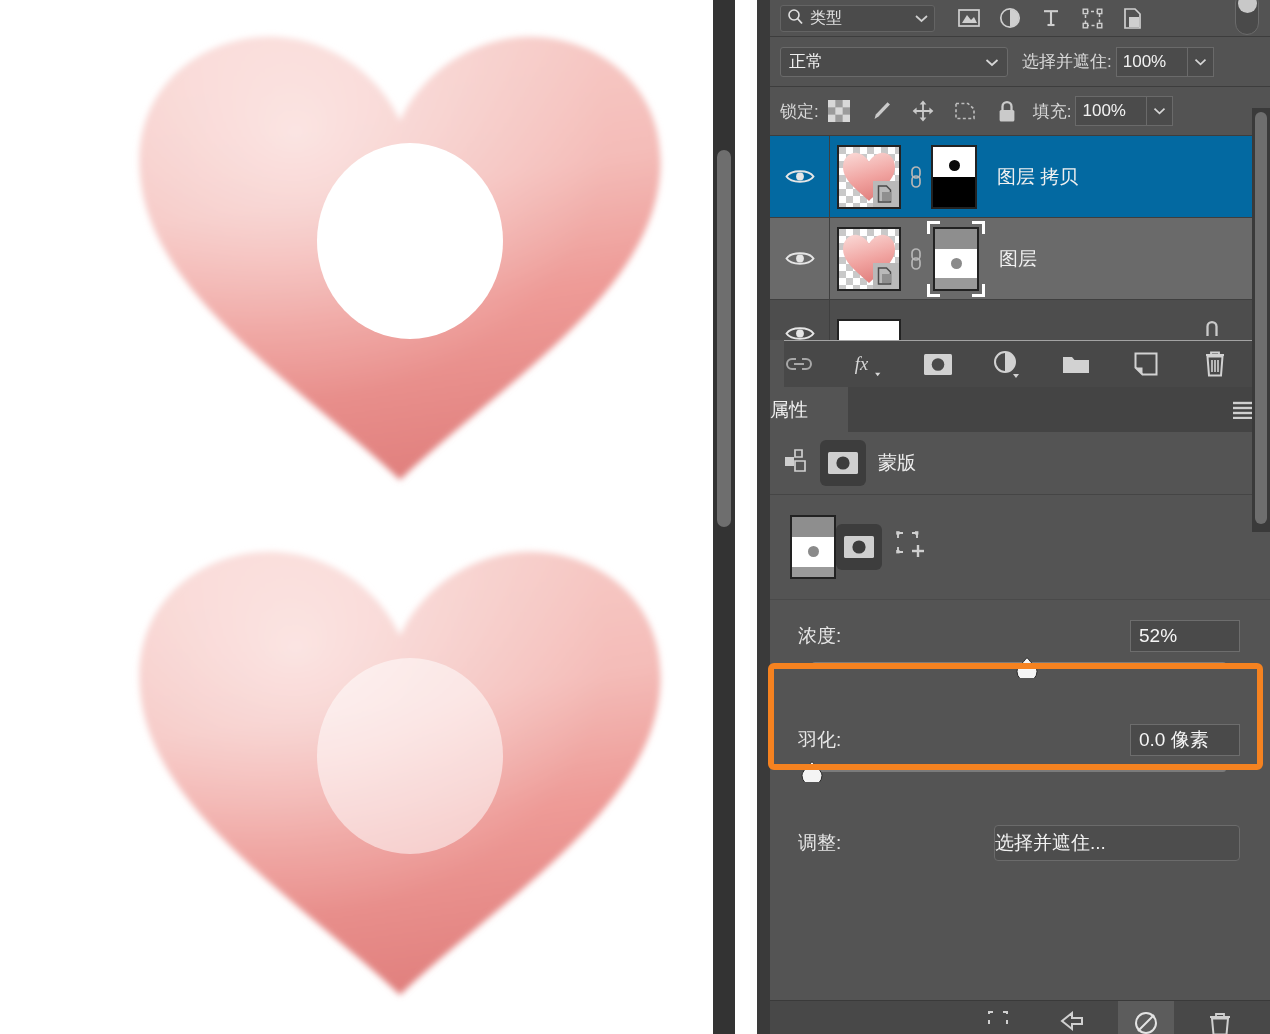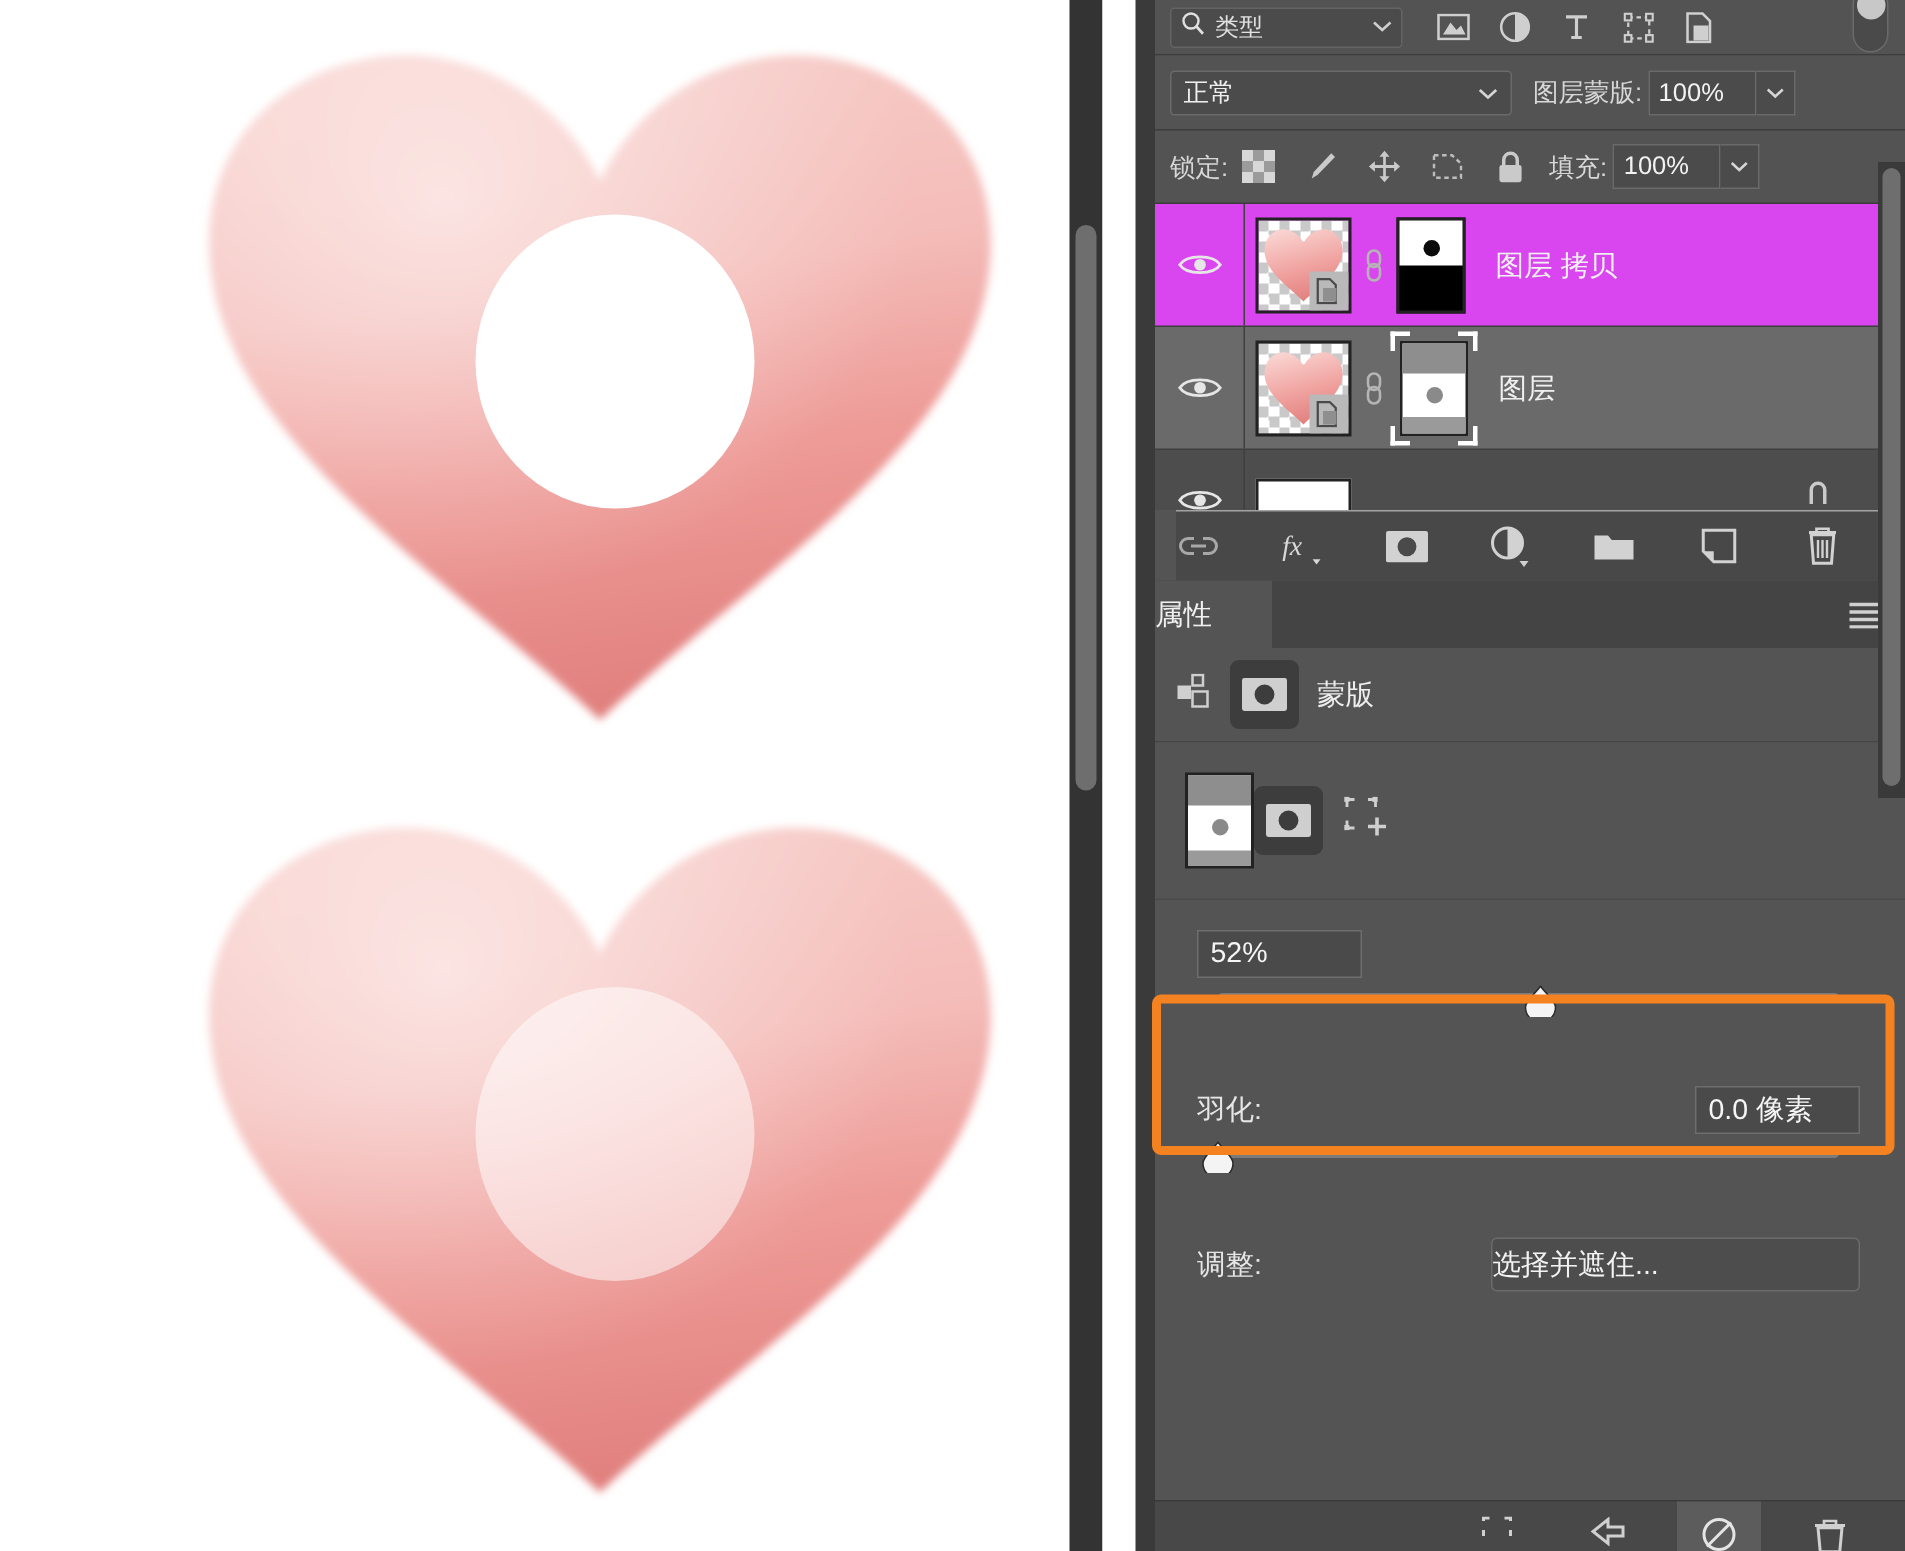--- a/index.html
+++ b/index.html
@@ -106,21 +106,21 @@
   
   #layer-list {
     position: relative;
     height: 204px; background: #4b4b4b;
     overflow: hidden;
   }
   .layer-row {
     position: relative;
     height: 82px; display: flex; align-items: center;
     border-bottom: 1px solid #3f3f3f;
-    background: #d946ef;
+    background: #0369a1;
   }
   .layer-row.selected { background: #6a6a6a; }
   .eye-cell {
     width: 60px; height: 100%;
     display: flex; align-items: center; justify-content: center;
     border-right: 1px solid #3f3f3f;
   }
   .thumb-layer {
     width: 64px; height: 64px; margin-left: 7px;
     border: 2px solid #222; position: relative; overflow: hidden;
@@ -387,21 +387,21 @@
 
       <div class="row-blend">
         <div class="blend-select">
           <span class="txt">正常</span>
           <span>
             <svg width="14" height="9" viewBox="0 0 14 9">
                 <polyline points="1.5,2 7,7 12.5,2" fill="none" stroke="#d6d6d6" stroke-width="1.8"></polyline>
               </svg>
           </span>
         </div>
-        <span class="lbl" style="margin-left:14px">图层蒙版:</span>
+        <span class="lbl" style="margin-left:14px">选择并遮住:</span>
         <div class="num-field" style="width:72px; margin-left:4px;">
           <span>100%</span>
         </div>
         <div class="mini-caret">
           <svg width="13" height="8" viewBox="0 0 13 8">
               <polyline points="1.5,1.7 6.5,6.3 11.5,1.7" fill="none" stroke="#d6d6d6" stroke-width="1.7"></polyline>
             </svg>
         </div>
       </div>
 
@@ -669,20 +669,21 @@
                 <rect x="0.2" y="19" width="3.4" height="3.4" fill="#cfcfcf"></rect>
                 <line x1="22" y1="14" x2="22" y2="26" stroke="#cfcfcf" stroke-width="2.4"></line>
                 <line x1="16" y1="20" x2="28" y2="20" stroke="#cfcfcf" stroke-width="2.4"></line>
               </svg>
           </span>
         </div>
       </div>
 
       <div class="slider-block" style="padding-top:10px;">
         <div class="slider-head">
+          <span class="lbl2">浓度:</span>
           <div class="val-box">
             <span>52%</span>
           </div>
         </div>
         <div class="track">
           <div class="knob" style="left:52%;">
             <svg width="24" height="21" viewBox="0 0 24 21">
                 <path d="M12 0.5 C16 6, 22 10, 22 14.5 A10 10 0 0 1 2 14.5 C2 10, 8 6, 12 0.5 Z" fill="#f4f4f4" stroke="#2a2a2a" stroke-width="1"></path>
               </svg>
           </div>

